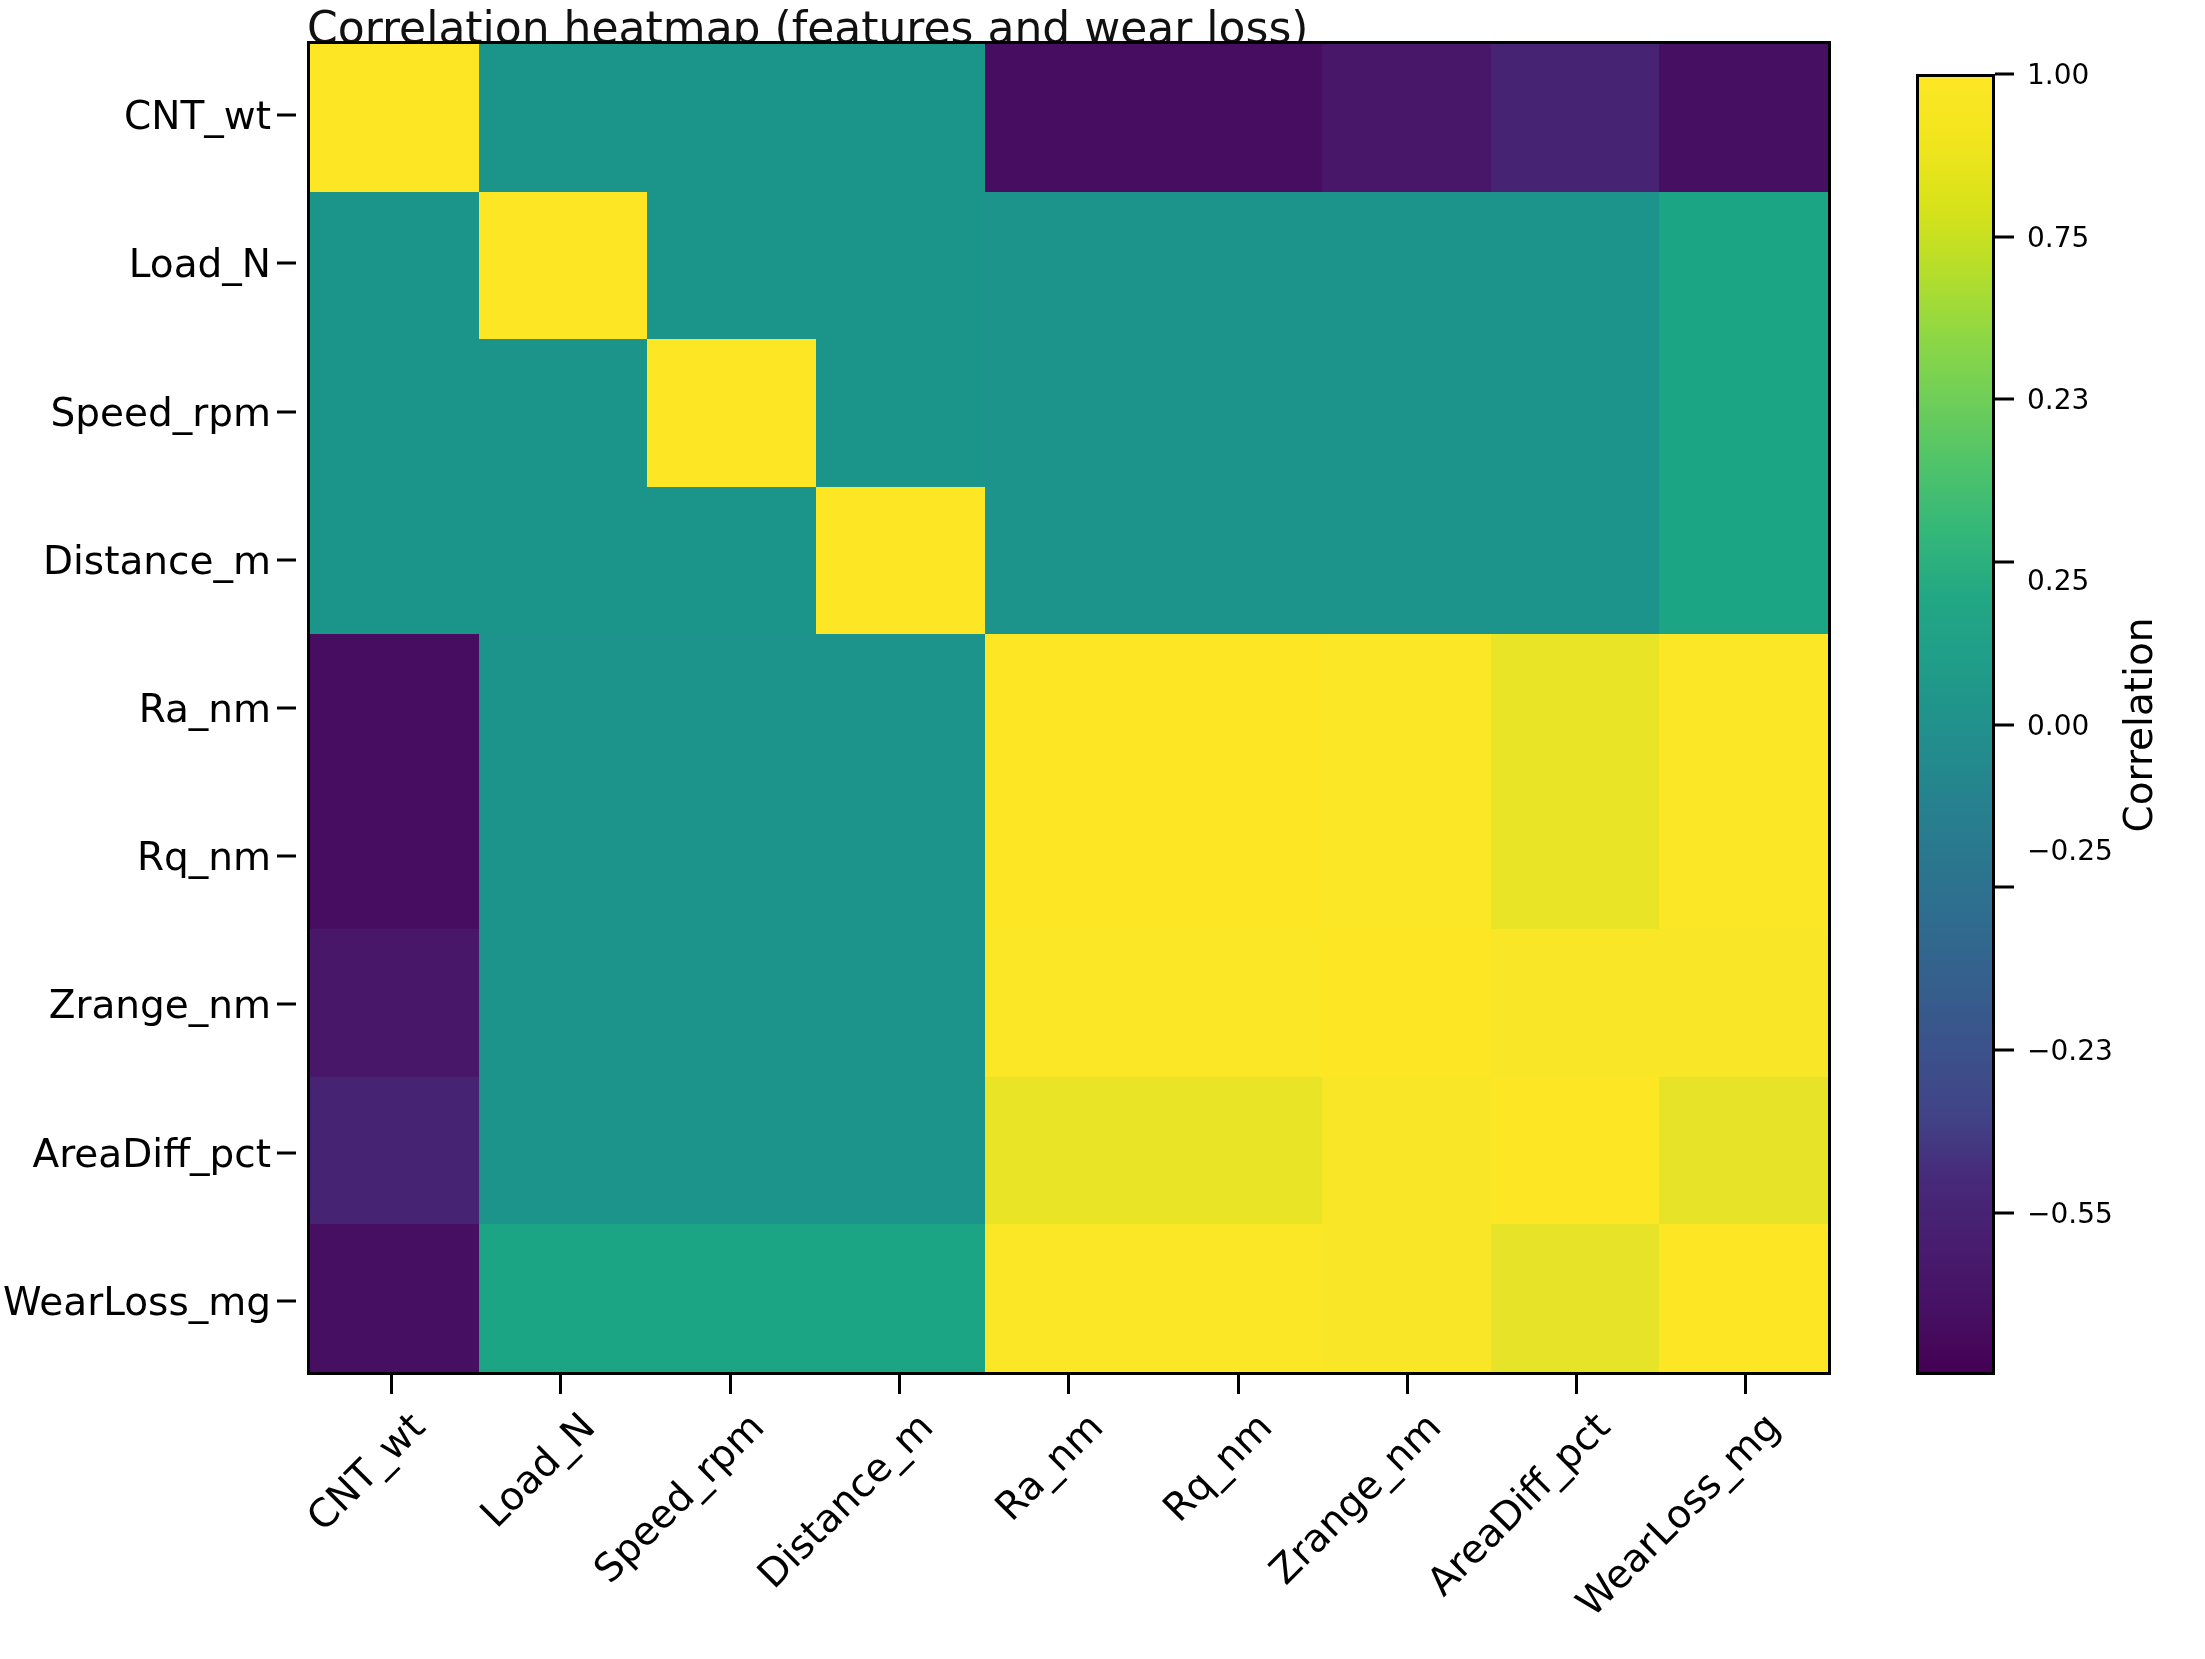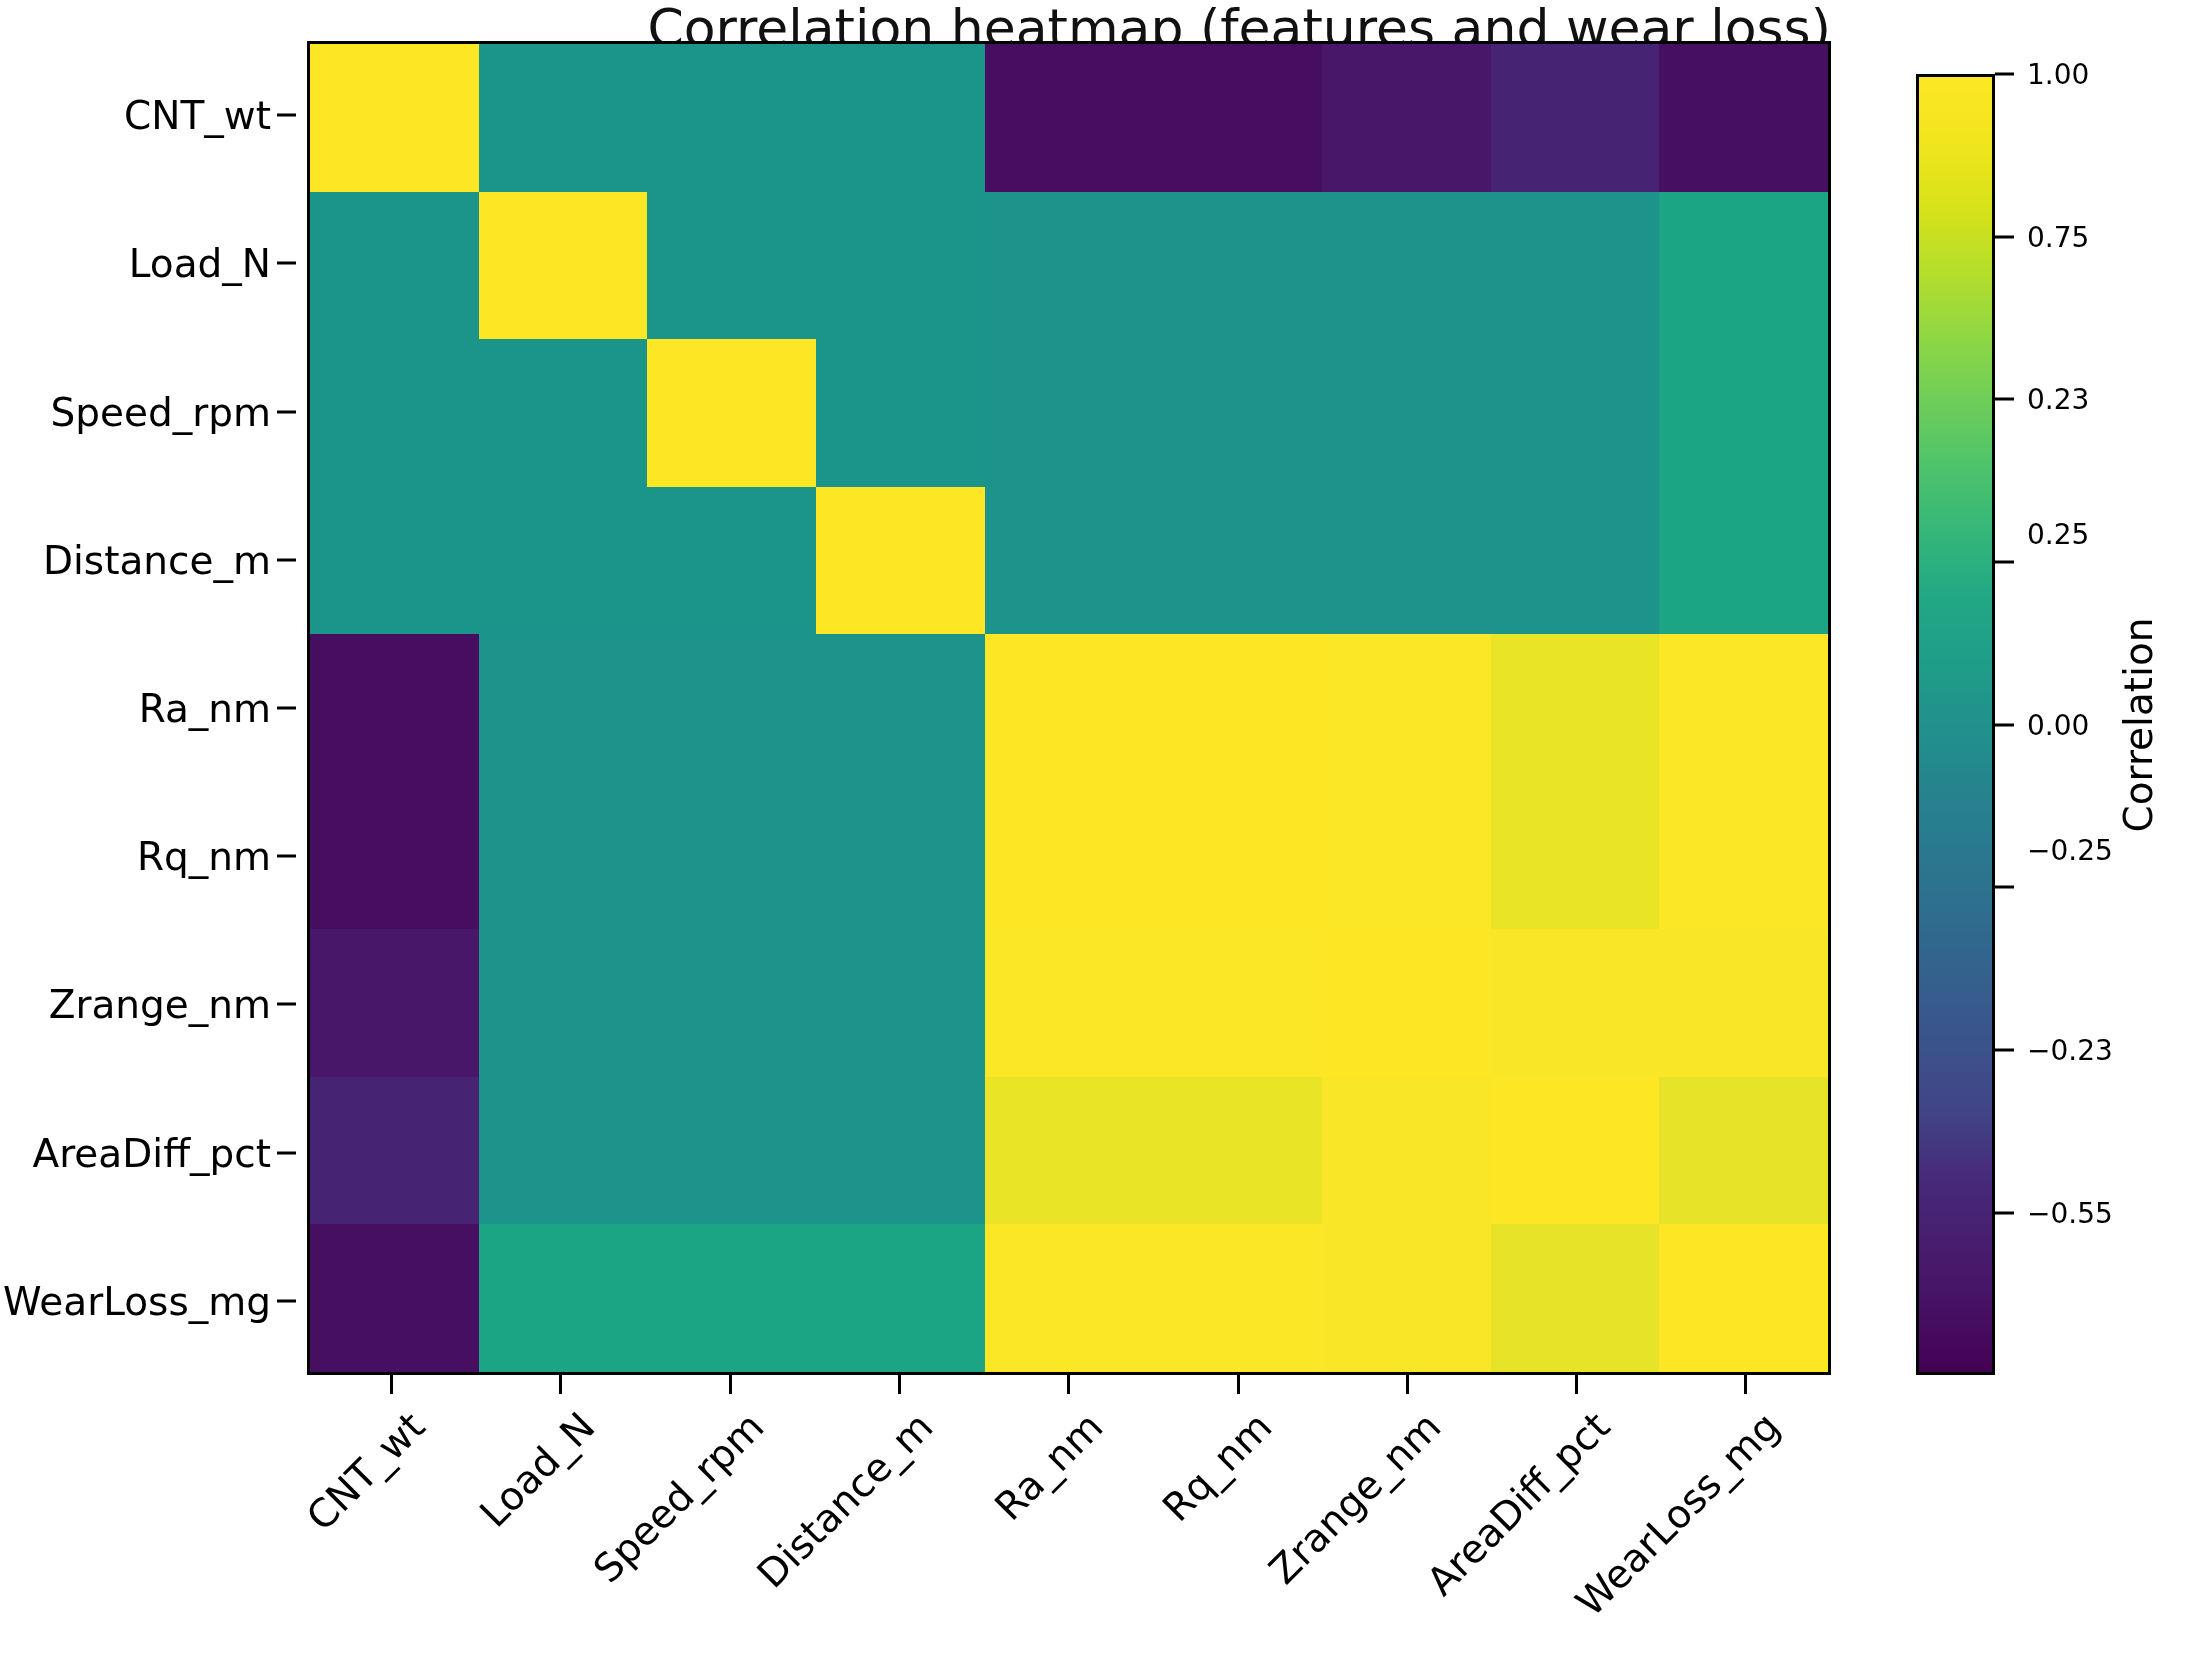--- a/index.html
+++ b/index.html
@@ -4,21 +4,21 @@
 <style>
   html,body{margin:0;padding:0;background:#ffffff;}
   body{width:2205px;height:1659px;position:relative;overflow:hidden;
        font-family:"DejaVu Sans","Liberation Sans",sans-serif;color:#000;}
 
   #figure{position:absolute;left:0;top:0;width:2205px;height:1659px;background:#fff;}
 
   
   #chart-title{
     position:absolute;left:307px;top:1.5px;width:1524px;
-    text-align:right;font-size:52px;line-height:52px;color:#111;
+    text-align:left;font-size:44px;line-height:52px;color:#111;
     white-space:nowrap;
   }
 
   
   #plot-area{
     position:absolute;left:307px;top:41px;width:1524px;height:1334px;
     border:3px solid #000;box-sizing:border-box;background:#fff;
   }
   #heat-grid{
     position:absolute;left:0;top:0;right:0;bottom:0;
@@ -210,21 +210,21 @@
   <div id="colorbar-wrap">
     <div id="colorbar-gradient"></div>
     <div id="colorbar-axis-label">Correlation</div>
   <div class="cbar-tick" style="top: 0px;"></div>
       <div class="cbar-label" style="top: 0px;">1.00</div>
       <div class="cbar-tick" style="top: 163px;"></div>
       <div class="cbar-label" style="top: 163px;">0.75</div>
       <div class="cbar-tick" style="top: 325px;"></div>
       <div class="cbar-label" style="top: 325px;">0.23</div>
       <div class="cbar-tick" style="top: 488px;"></div>
-      <div class="cbar-label" style="top: 460px;">0.25</div>
+      <div class="cbar-label" style="top: 506px;">0.25</div>
       <div class="cbar-tick" style="top: 651px;"></div>
       <div class="cbar-label" style="top: 651px;">0.00</div>
       <div class="cbar-tick" style="top: 813px;"></div>
       <div class="cbar-label" style="top: 776px;">−0.25</div>
       <div class="cbar-tick" style="top: 976px;"></div>
       <div class="cbar-label" style="top: 976px;">−0.23</div>
       <div class="cbar-tick" style="top: 1139px;"></div>
       <div class="cbar-label" style="top: 1139px;">−0.55</div>
     </div>
 

